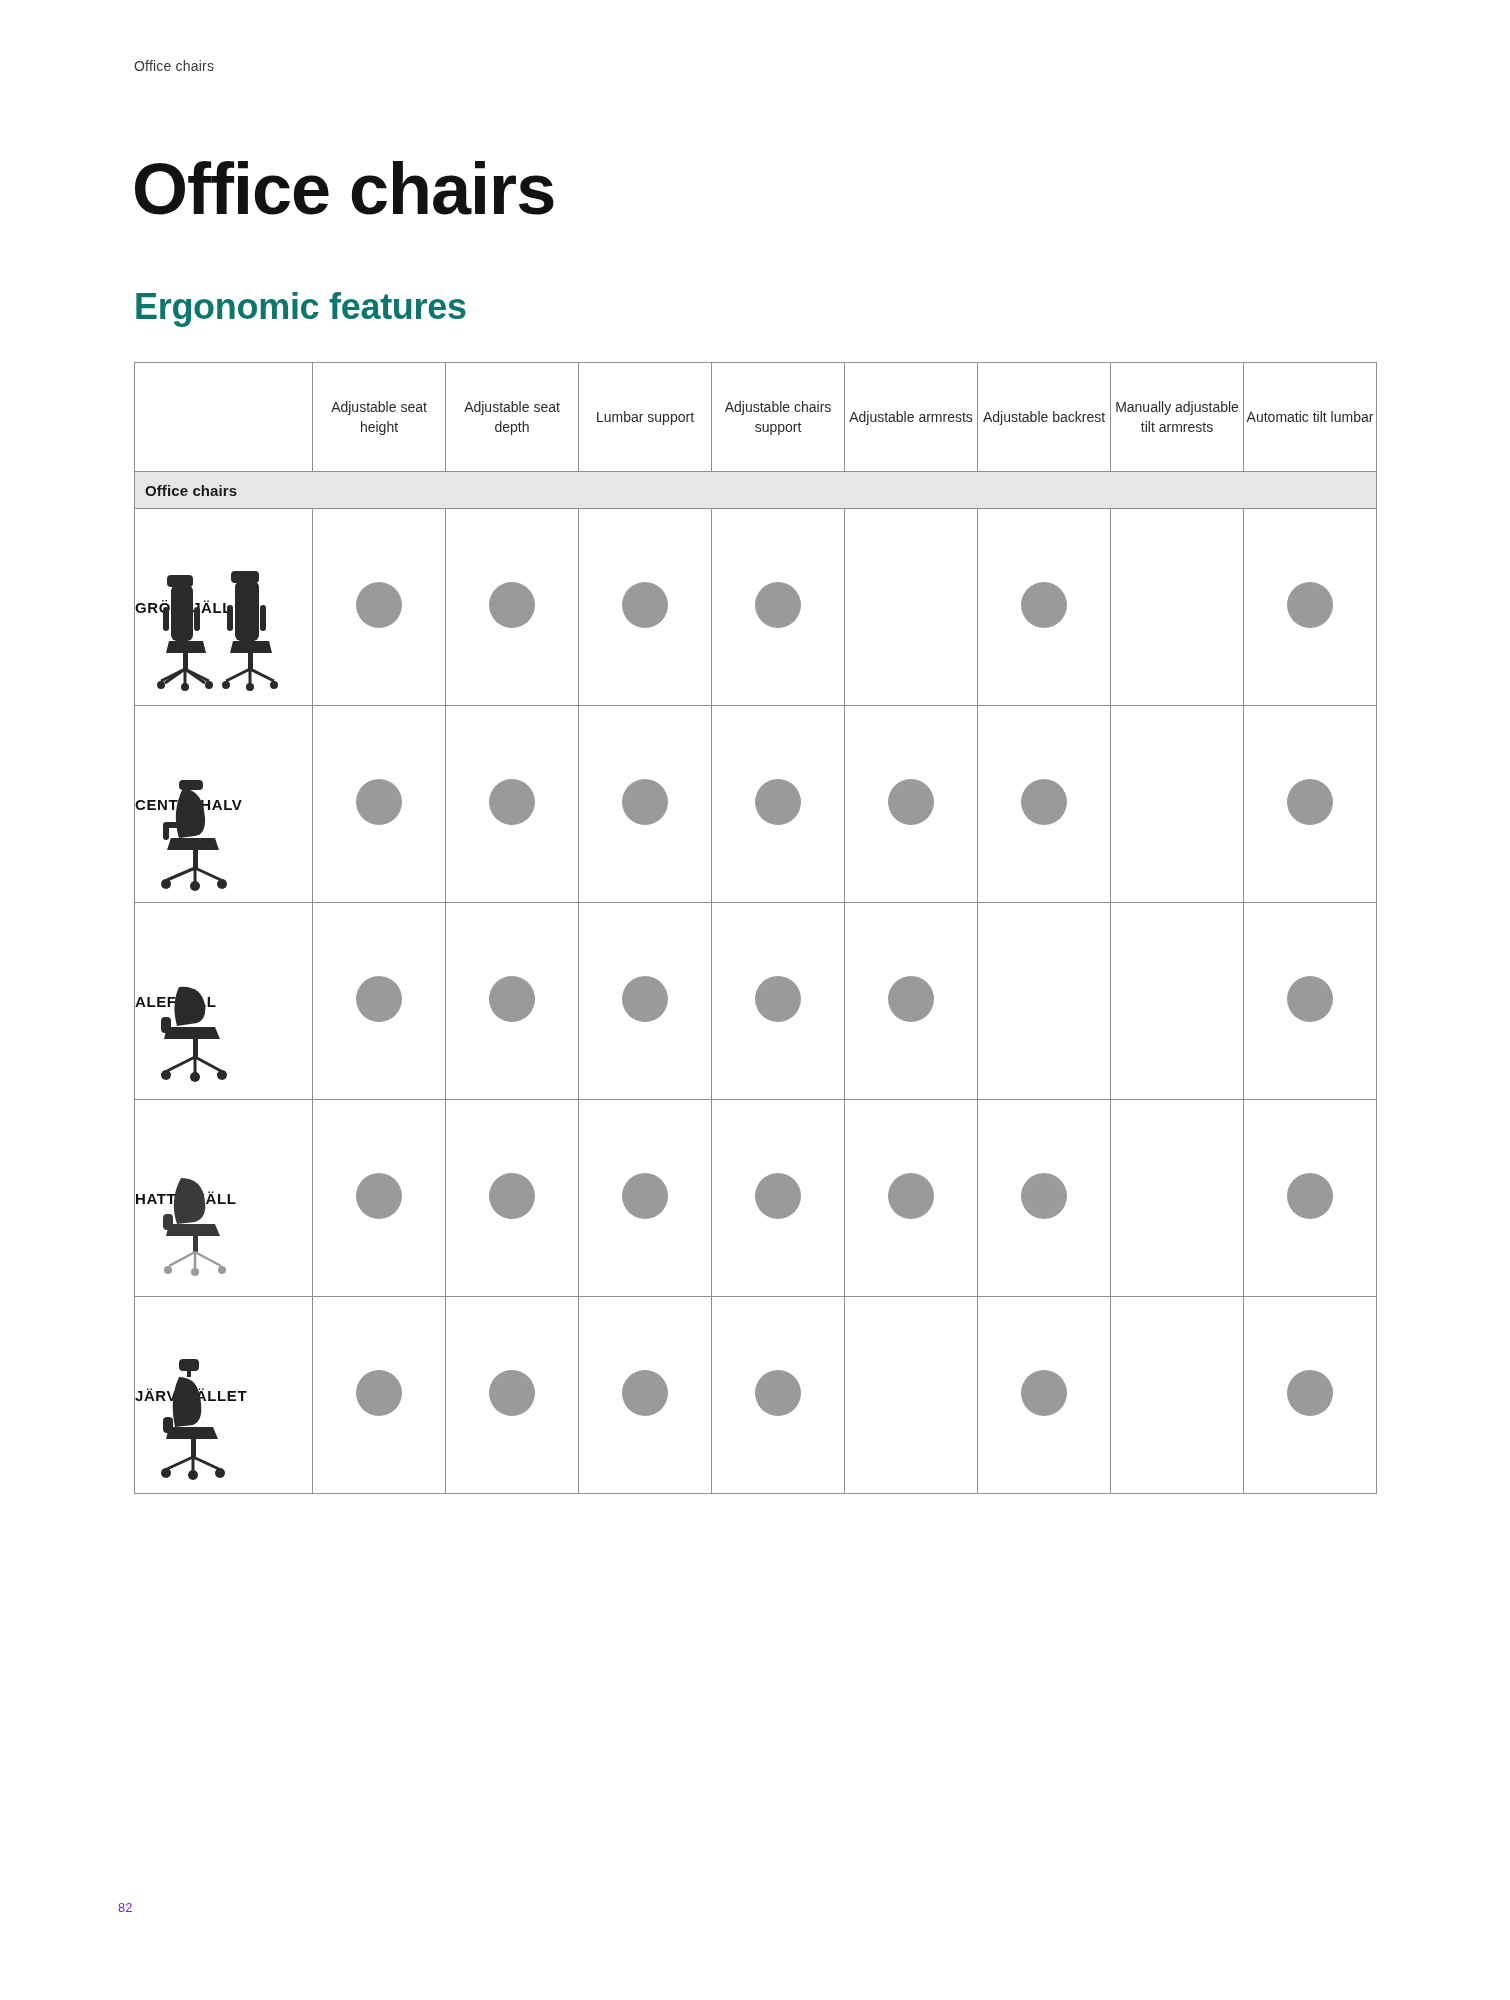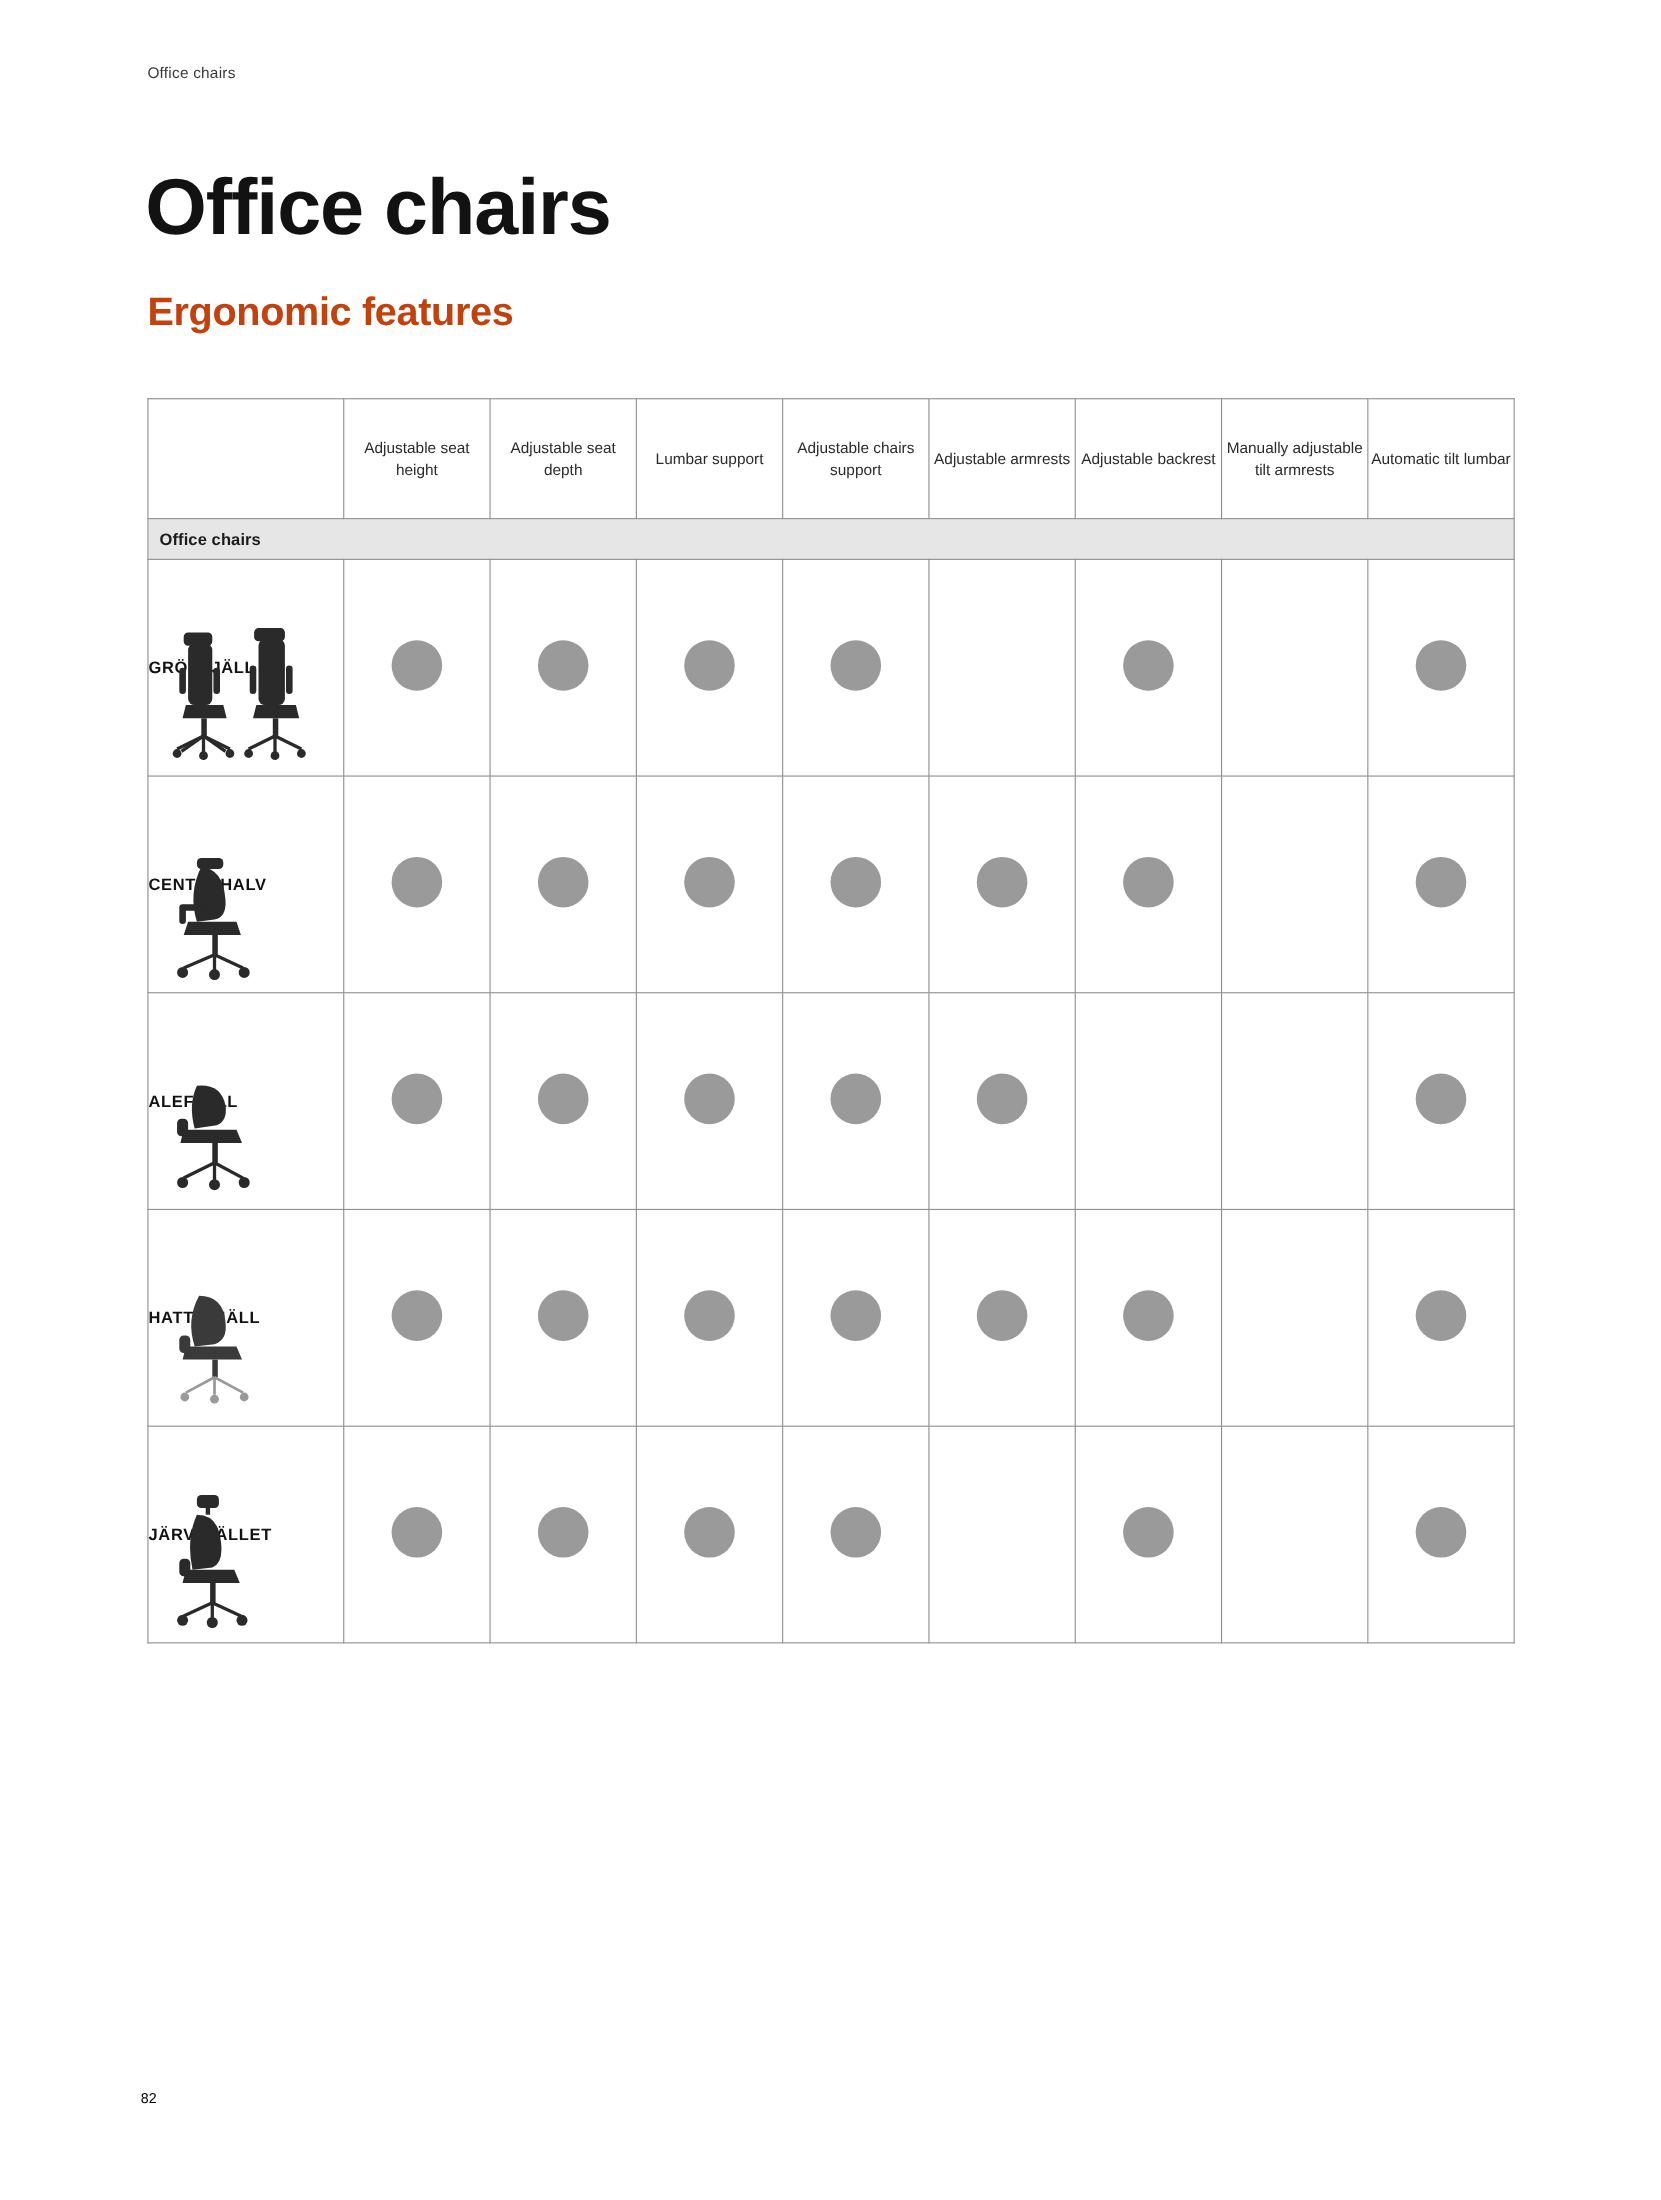--- a/index.html
+++ b/index.html
@@ -35,25 +35,25 @@
     top: 105px;
     left: 132px;
     font-size: 72px;
     font-weight: bold;
     letter-spacing: -1px;
     line-height: 1;
     color: #121212;
   }
   .subtitle {
     position: absolute;
-    top: 232px;
+    top: 256px;
     left: 134px;
     font-size: 36px;
     font-weight: bold;
-    color: #c2410c;
+    color: #0f766e;
     letter-spacing: -0.3px;
   }
   .table-wrap {
     position: absolute;
     top: 362px;
     left: 134px;
     width: 1242px;
   }
   table.features {
     border-collapse: collapse;
@@ -116,24 +116,24 @@
   .dot {
     display: inline-block;
     width: 46px;
     height: 46px;
     border-radius: 50%;
     background: #9a9a9a;
   }
 
   .folio {
     position: absolute;
-    left: 128px;
+    left: 118px;
     top: 1900px;
     font-size: 13px;
-    color: #000000;
+    color: #6d28d9;
   }
 </style>
 </head>
 <body>
 
 <div class="page">
 
   <div class="running-head">Office chairs</div>
 
   <h1 class="title">Office chairs</h1>

